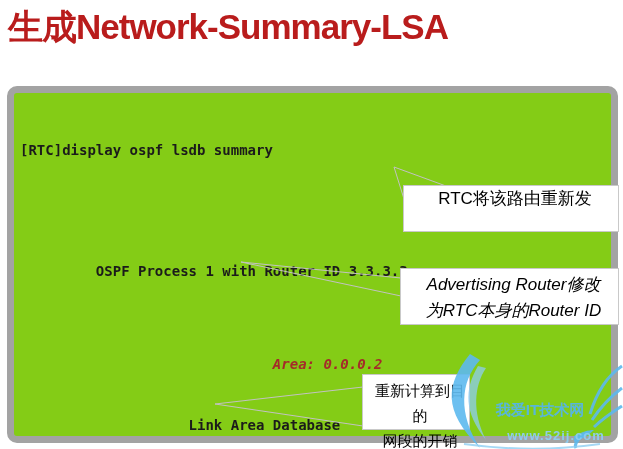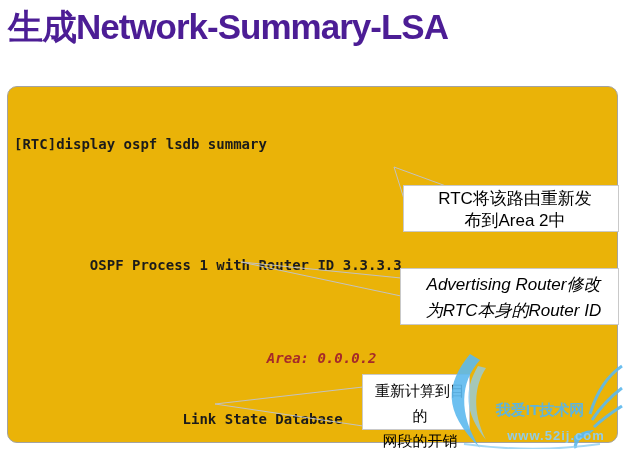--- a/index.html
+++ b/index.html
@@ -3,26 +3,26 @@
 <meta charset="utf-8">
 <style>
   html,body { margin:0; padding:0; }
   body {
     width:623px; height:449px; position:relative; overflow:hidden;
     background:#ffffff;
     font-family:"Liberation Sans", sans-serif;
   }
   .page-title {
     position:absolute; left:8px; top:4px;
-    font-size:35px; font-weight:bold; color:#4c1d95;
+    font-size:35px; font-weight:bold; color:#b91c1c;
     letter-spacing:-1px; white-space:nowrap;
   }
   .terminal-box {
     position:absolute; left:7px; top:86px; width:611px; height:357px;
-    border:1px solid #a3a3a3; border-radius:10px; background:#eab308;
+    border:7px solid #a3a3a3; border-radius:10px; background:#84cc16;
     box-sizing:border-box;
   }
   .terminal-text {
     position:absolute; left:6px; top:6px; right:2px;
     font-family:"DejaVu Sans Mono","Liberation Mono",monospace;
     font-size:14px; font-weight:bold; line-height:20.3px;
     color:#1b1b1b; white-space:pre;
   }
   .term-line { height:20.3px; }
   .term-line.hl { color:#a52a2a; font-style:italic;margin-top:32px; }
@@ -60,21 +60,21 @@
 <body>
 
 <div class="page-title">生成Network-Summary-LSA</div>
 
 <div class="terminal-box">
   <div class="terminal-text">
     <div class="term-line">[RTC]display ospf lsdb summary</div>
     <div class="term-line"></div>
     <div class="term-line">         OSPF Process 1 with Router ID 3.3.3.3</div>
     <div class="term-line hl">                              Area: 0.0.0.2</div>
-    <div class="term-line">                    Link State Database</div>
+    <div class="term-line">                    Link Area Database</div>
     <div class="term-line"></div>
     
     
     
     
     
     
     
     
     
@@ -86,21 +86,20 @@
   <line x1="394" y1="167" x2="404" y2="199" stroke="#c2c2c2" stroke-width="1"></line>
   <line x1="394" y1="167" x2="446" y2="186" stroke="#c2c2c2" stroke-width="1"></line>
   <line x1="241" y1="262" x2="401" y2="278" stroke="#c2c2c2" stroke-width="1"></line>
   <line x1="241" y1="262" x2="401" y2="296" stroke="#c2c2c2" stroke-width="1"></line>
   <line x1="215" y1="404" x2="363" y2="387" stroke="#c2c2c2" stroke-width="1"></line>
   <line x1="215" y1="404" x2="363" y2="426" stroke="#c2c2c2" stroke-width="1"></line>
 </svg>
 
 <div class="callout callout-1">
   <div>RTC将该路由重新发</div>
-  <div>布到Area 2中</div>
 </div>
 
 <div class="callout callout-2">
   <div>Advertising Router修改</div>
   <div>为RTC本身的Router ID</div>
 </div>
 
 <div class="callout callout-3">
   <div>重新计算到目的</div>
   <div>网段的开销</div>

